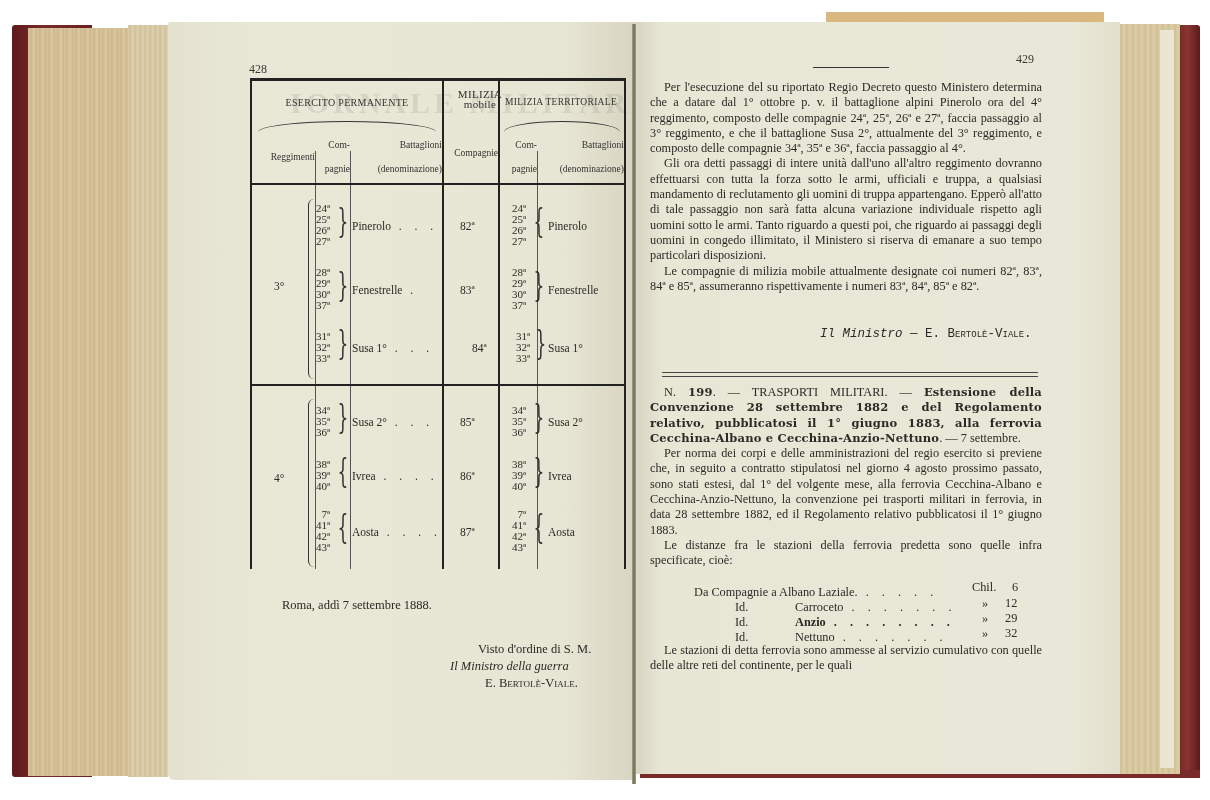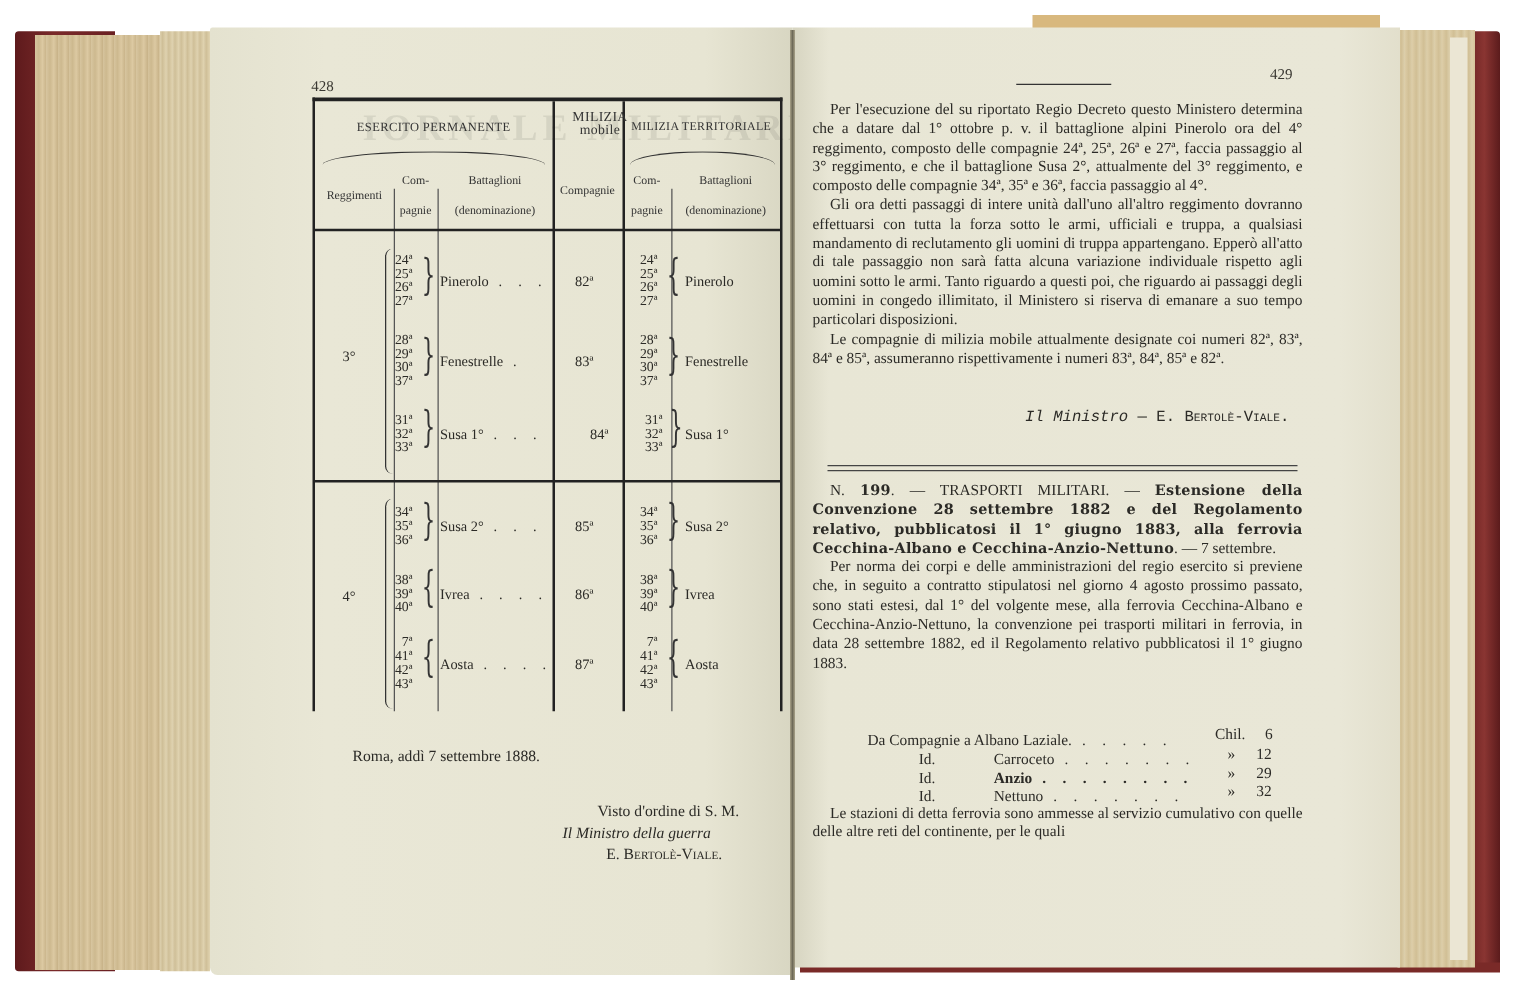--- a/index.html
+++ b/index.html
@@ -66,21 +66,21 @@
   }
   
   .tbl {
     position:absolute; left:250px; top:78px; width:372px; height:488px;
     border-left:2.5px solid #222; border-right:2.5px solid #222;
     border-top:3px solid #222;
   }
   .tbl .vline { position:absolute; top:0; bottom:0; border-left:2px solid #222; }
   .tbl .vline.thin { border-left:1px solid #555; }
   .tbl .hline { position:absolute; left:0; right:0; border-top:2.5px solid #222; }
-  .th { position:absolute; text-align:center; font-size:9.5px; color:#333; line-height:12px; }
+  .th { position:absolute; text-align:right; font-size:9.5px; color:#333; line-height:12px; }
   .grp { position:absolute; font-size:10px; color:#333; text-align:center; letter-spacing:0.3px; }
   .arc { position:absolute; height:10px; border-top:1.5px solid #333; border-radius:50% 50% 0 0 / 100% 100% 0 0; }
   .cell { position:absolute; font-size:11.5px; color:#2b2a26; line-height:11px; }
   .nums { position:absolute; font-size:11px; line-height:11px; color:#2b2a26; text-align:right; width:24px; }
   .nums span { display:block; }
   .brace { position:absolute; font-size:34px; line-height:34px; color:#333; font-family:"DejaVu Serif", serif; transform:scaleX(0.5); }
   .bigbrace { position:absolute; width:8px; border-left:1.5px solid #333; border-radius:6px 0 0 6px; }
   .dots { letter-spacing:5px; }
   
   .txt { position:absolute; font-size:12.5px; color:#2b2a26; white-space:nowrap; }
@@ -283,20 +283,21 @@
 </div>
 
 <div class="rule-double"></div>
 
 <div class="rp" style="top:385px;">
   <p>
     <span>N.</span>
     <span class="bold">199</span><span>. — TRASPORTI MILITARI. — </span><span class="bold">Estensione della Convenzione 28 settembre 1882 e del Regolamento relativo, pubblicatosi il 1° giugno 1883, alla ferrovia Cecchina-Albano e Cecchina-Anzio-Nettuno</span><span>. — 7 settembre.</span>
   </p>
   <p>Per norma dei corpi e delle amministrazioni del regio esercito si previene che, in seguito a contratto stipulatosi nel giorno 4 agosto prossimo passato, sono stati estesi, dal 1° del volgente mese, alla ferrovia Cecchina-Albano e Cecchina-Anzio-Nettuno, la convenzione pei trasporti militari in ferrovia, in data 28 settembre 1882, ed il Regolamento relativo pubblicatosi il 1° giugno 1883.</p>
+  <p>Le distanze fra le stazioni della ferrovia predetta sono quelle infra specificate, cioè:</p>
 </div>
 
 <div>
   <div class="dist" style="left:694px;top:585px;">
     <span>Da Compagnie a</span> <span>Albano Laziale.</span><span class="dots"> . . . . .</span>
   </div>
   <div class="dist" style="left:972px;top:580px;">Chil.</div>
   <div class="dist" style="left:1012px;top:580px;">6</div>
 
   <div class="dist" style="left:735px;top:600px;">Id.</div>

